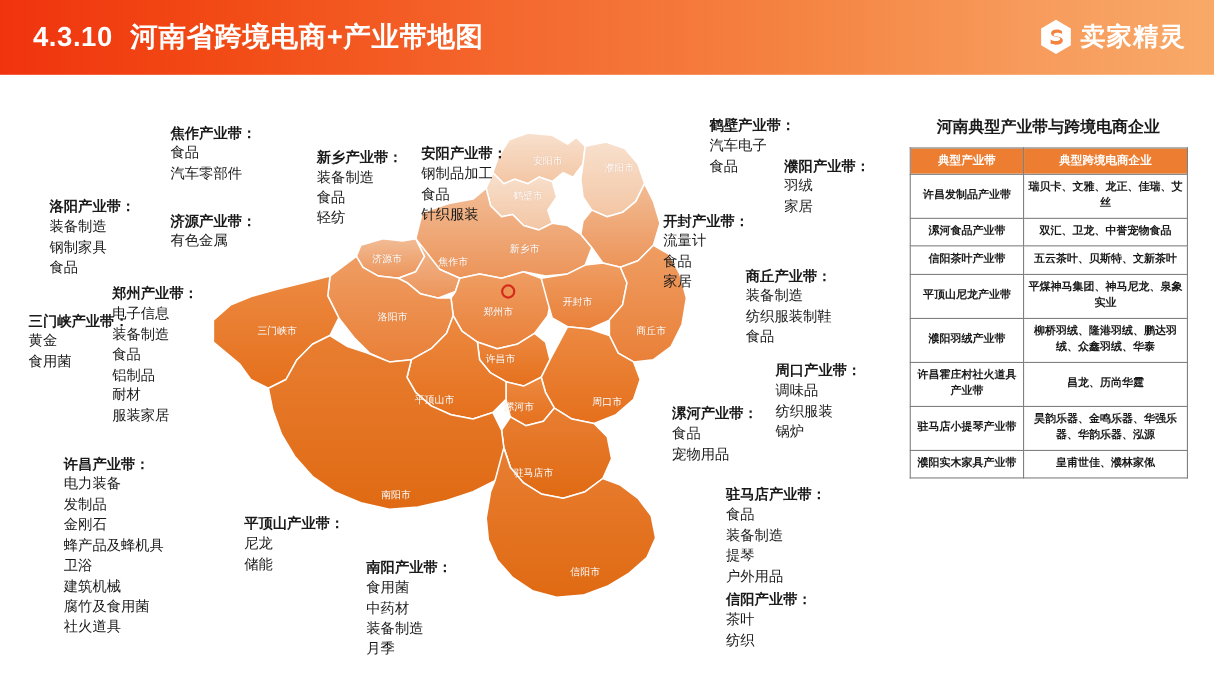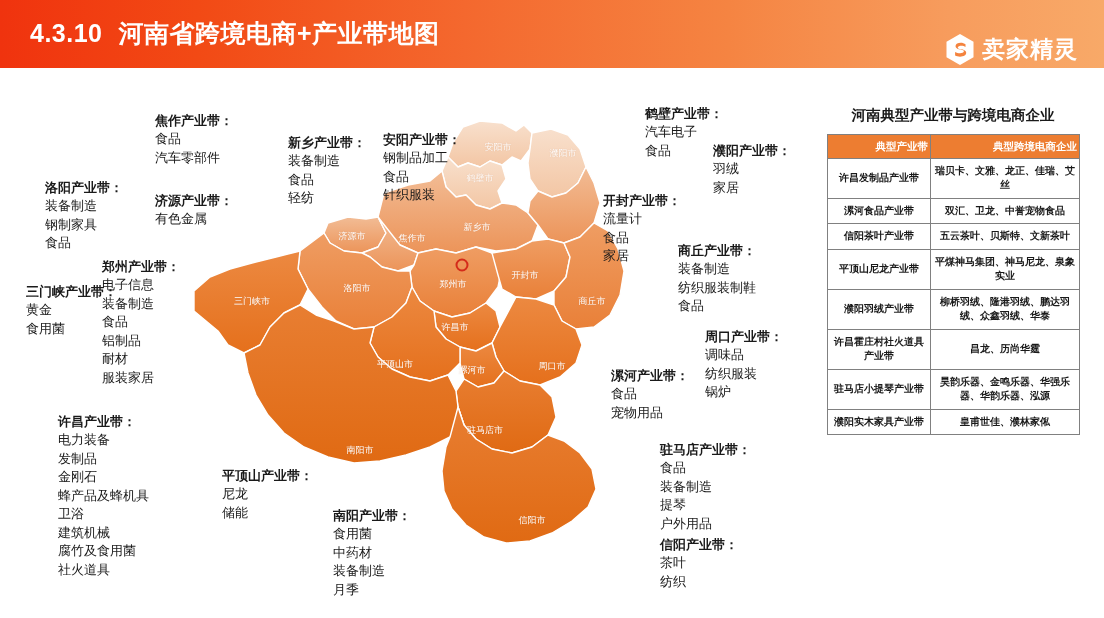--- a/index.html
+++ b/index.html
@@ -32,21 +32,20 @@
     letter-spacing: 0.5px;
     white-space: nowrap;
   }
   #header-title .num { margin-right: 16px; }
   #logo-wrap {
     position: absolute;
     right: 26px; top: 17px;
     display: flex;
     align-items: center;
     gap: 7px;
-    margin-top: 16px;
   }
   #logo-mark {
     width: 30px; height: 33px;
     position: relative;
   }
   #logo-text {
     color: #ffffff;
     font-size: 23px;
     font-weight: bold;
     letter-spacing: 1px;
@@ -115,21 +114,21 @@
     width: 252px;
     table-layout: fixed;
   }
   #data-table th {
     background: #ed7d31;
     color: #ffffff;
     font-size: 10.5px;
     font-weight: bold;
     padding: 5px 2px;
     border: 1px solid #808080;
-    text-align: right;
+    text-align: center;
     line-height: 1.2;
   }
   #data-table td {
     border: 1px solid #808080;
     font-size: 10px;
     color: #1a1a1a;
     font-weight: bold;
     text-align: center;
     padding: 5px 3px;
     line-height: 1.45;

